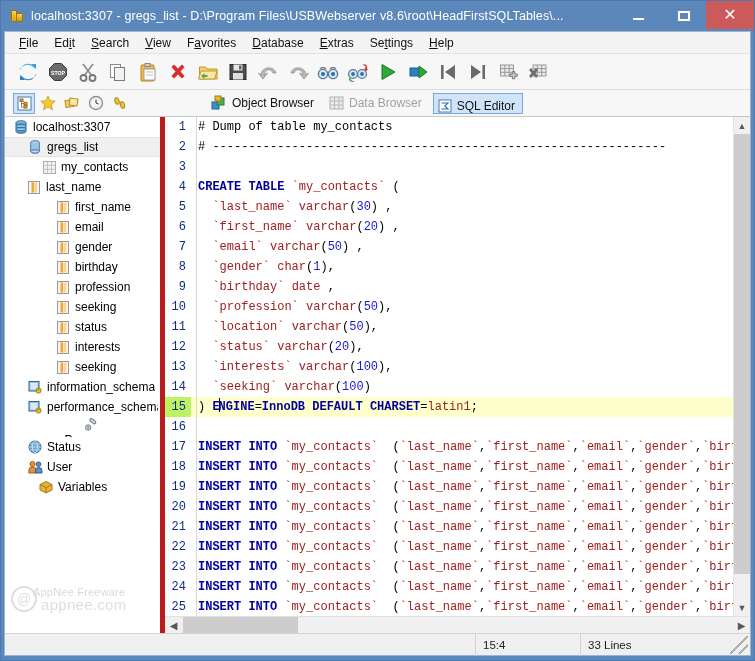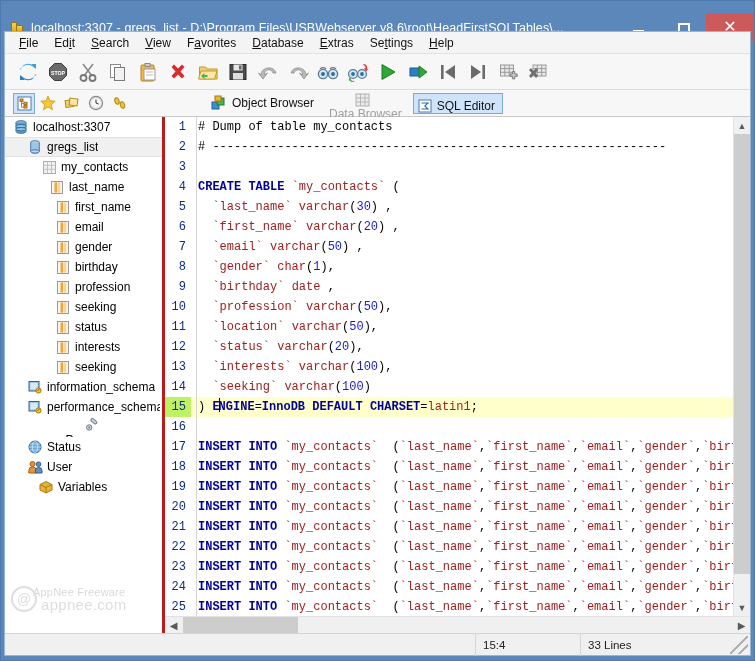--- a/index.html
+++ b/index.html
@@ -17,21 +17,21 @@
     position: absolute;
     left: 0; top: 0;
     width: 755px; height: 661px;
     background: #5b87ba;
     border: 1px solid #4a7ab0;
   }
 
   
   #titlebar {
     position: absolute;
-    left: 0; top: 12px;
+    left: 0; top: 0;
     width: 753px; height: 30px;
     background: #5b87ba;
     display: flex;
     align-items: center;
   }
   #title-icon {
     width: 16px; height: 16px;
     margin-left: 8px; margin-right: 6px;
     position: relative;
     flex: 0 0 auto;
@@ -151,41 +151,41 @@
   .view-tab {
     display: flex; align-items: center;
     height: 21px;
     padding: 0 7px 0 4px;
     font-size: 12px;
     color: #111;
     margin-left: 4px;
     white-space: nowrap;
   }
   .view-tab .vt-ico { margin-right: 5px; display:flex; }
-  .view-tab.disabled { color: #a0a0a0; flex-direction: column; }
+  .view-tab.disabled { color: #a0a0a0; }
   .view-tab.selected {
     background: #cfe4fa;
     border: 1px solid #7aaadc;
     align-items: flex-end;
   }
 
   
   #main {
     flex: 1 1 auto;
     display: flex;
     min-height: 0;
     background: #fff;
   }
 
   
   #tree-panel {
     width: 160px;
     flex: 0 0 auto;
     background: #ffffff;
-    border-right: 3px solid #b91c1c;
+    border-right: 5px solid #b91c1c;
     position: relative;
     overflow: hidden;
   }
   .tree-node {
     display: flex;
     align-items: center;
     height: 20px;
     font-size: 12px;
     color: #000;
     white-space: nowrap;
@@ -657,21 +657,21 @@
                 <svg width="13" height="13" viewBox="0 0 13 13">
                   <rect x=".5" y=".5" width="12" height="12" fill="#f2f2f2" stroke="#adadad"></rect>
                   <line x1=".5" y1="4.3" x2="12.5" y2="4.3" stroke="#c2c2c2"></line>
                   <line x1=".5" y1="8.3" x2="12.5" y2="8.3" stroke="#c2c2c2"></line>
                   <line x1="4.5" y1=".5" x2="4.5" y2="12.5" stroke="#c2c2c2"></line>
                   <line x1="8.5" y1=".5" x2="8.5" y2="12.5" stroke="#c2c2c2"></line>
                 </svg>
               </span>
               <span class="tn-label">my_contacts</span>
             </div>
-            <div class="tree-node" style="padding-left: 44px;">
+            <div class="tree-node" style="padding-left: 21px;">
               <span class="tn-ico">
                 <svg width="12" height="13" viewBox="0 0 12 13">
                   <rect x=".5" y=".5" width="11" height="12" fill="#f6f6f6" stroke="#9a9a9a"></rect>
                   <rect x="3.5" y="1.4" width="2.6" height="10.2" fill="#f0a63a"></rect>
                   <rect x="6.6" y="1.4" width="2.6" height="10.2" fill="#fbd38a"></rect>
                 </svg>
               </span>
               <span class="tn-label">last_name</span>
             </div>
             <div class="tree-node" style="padding-left: 50px;">

